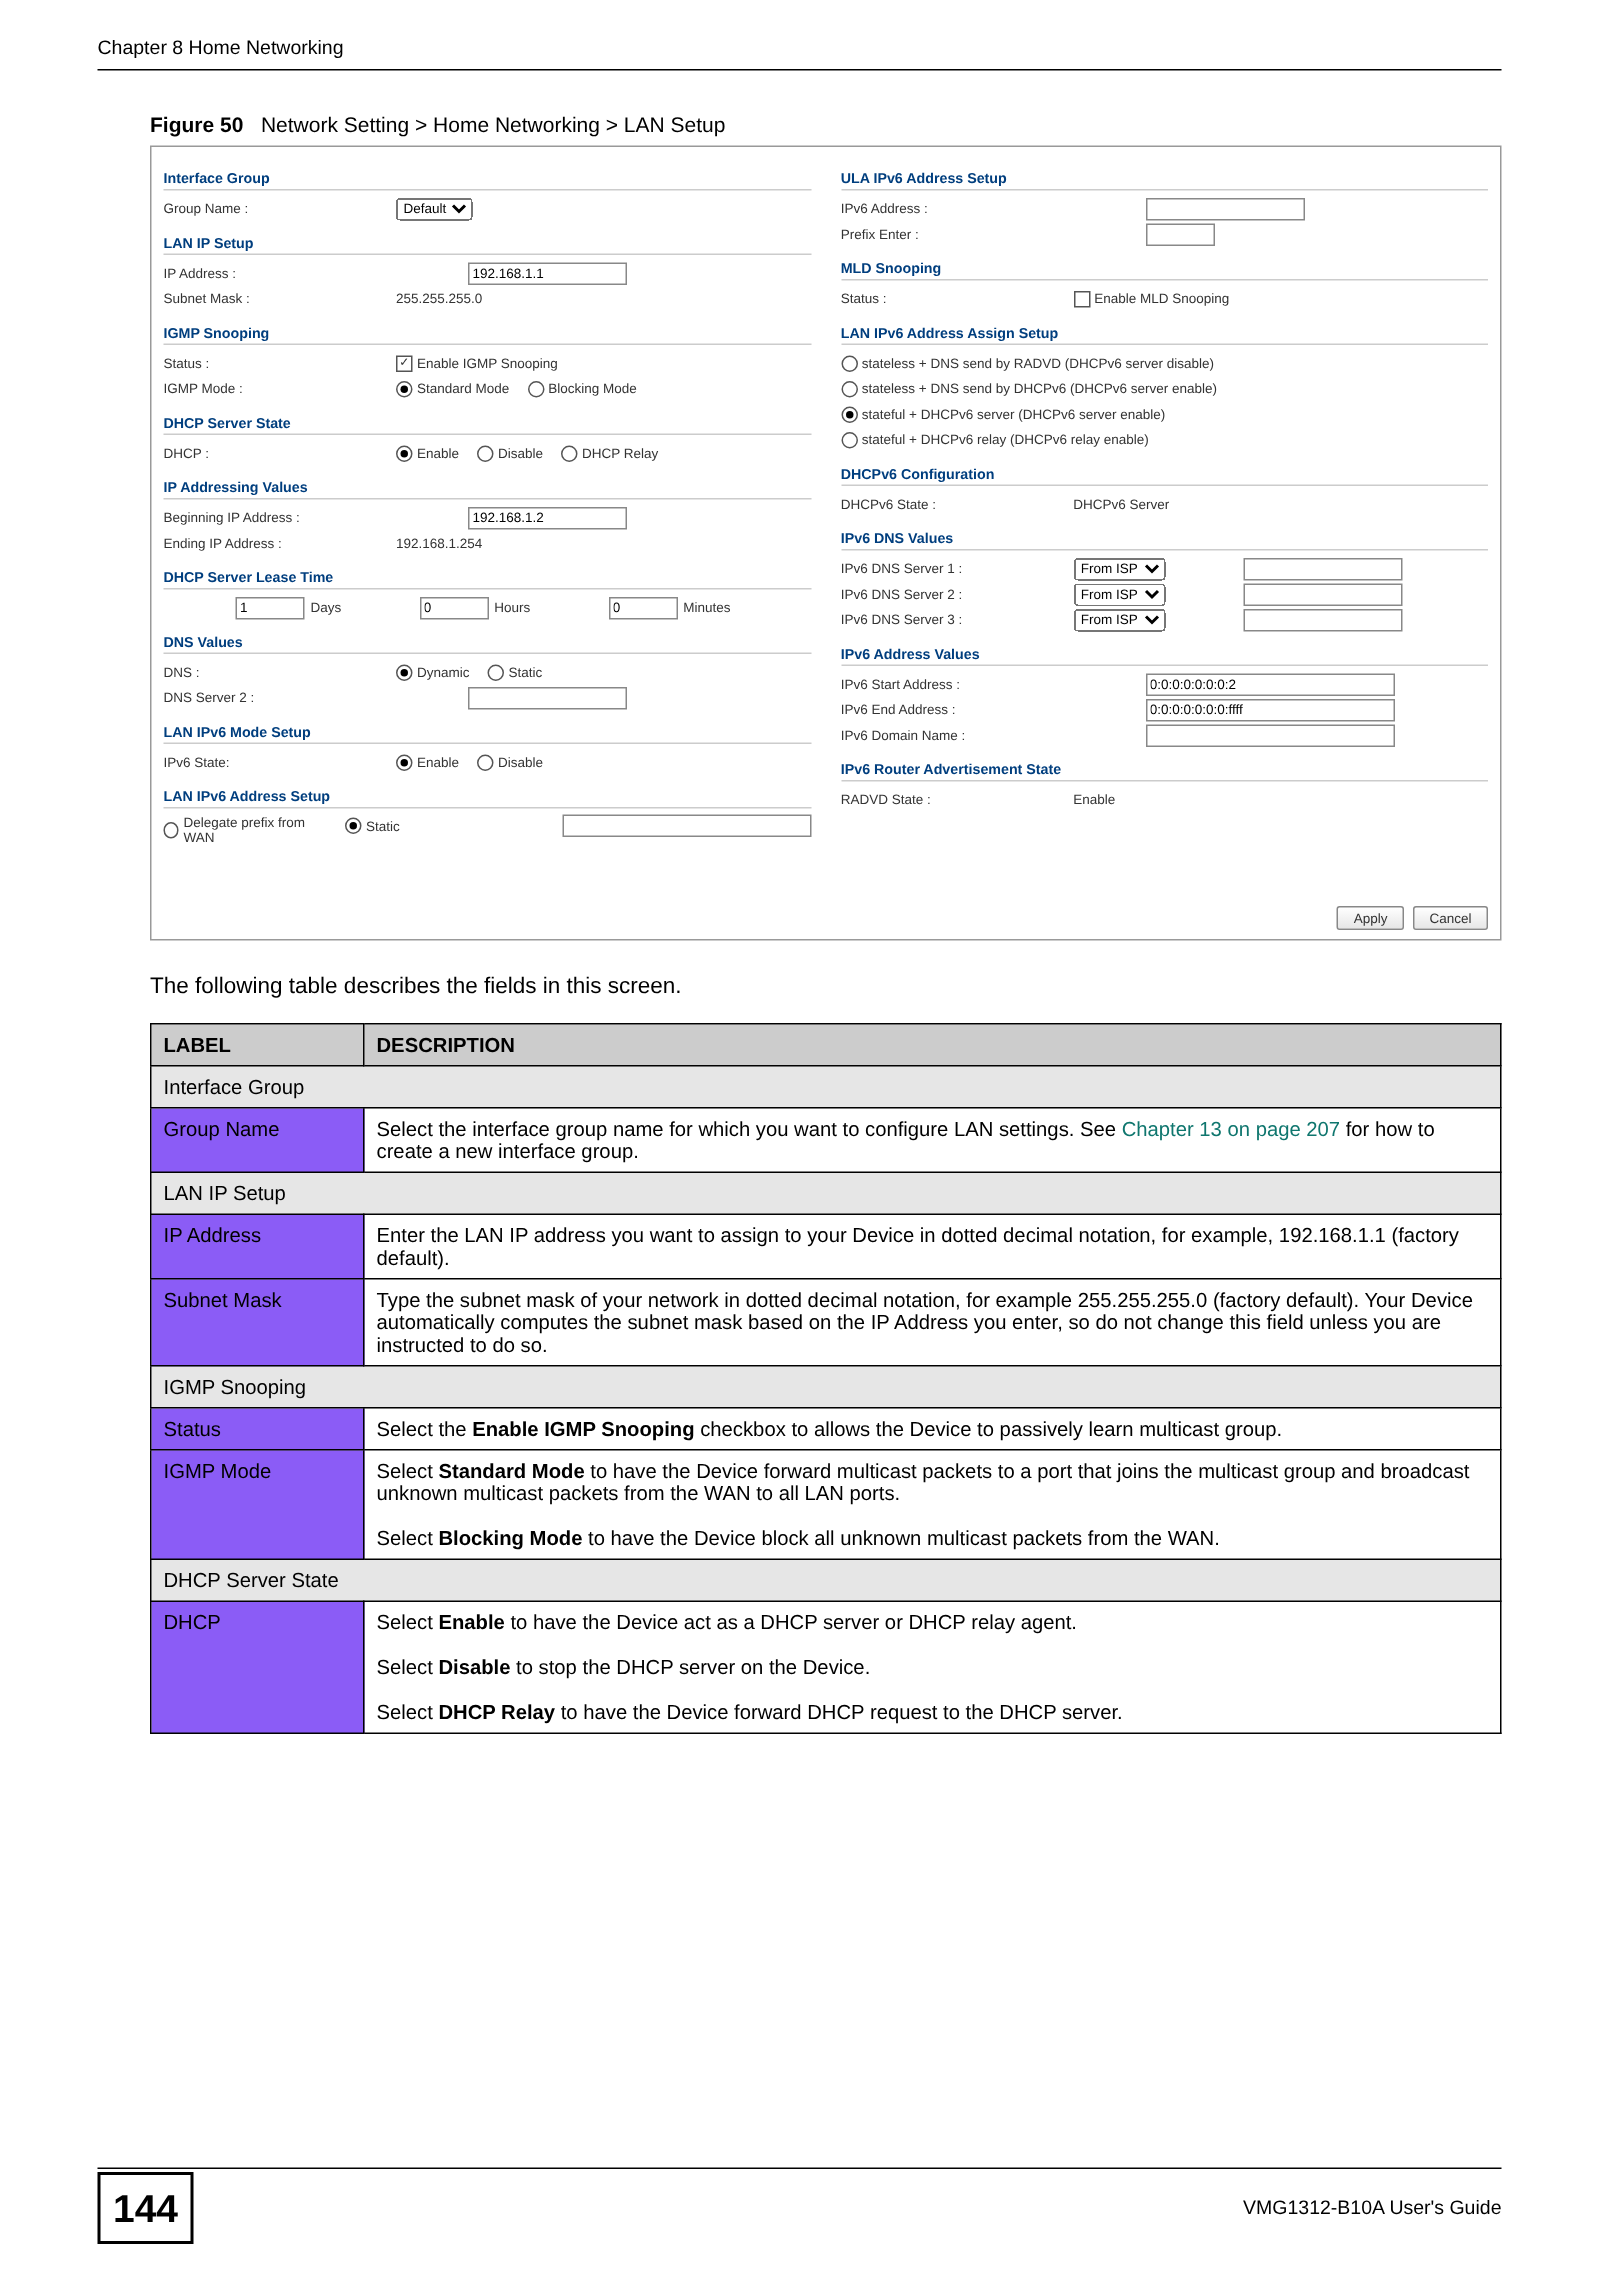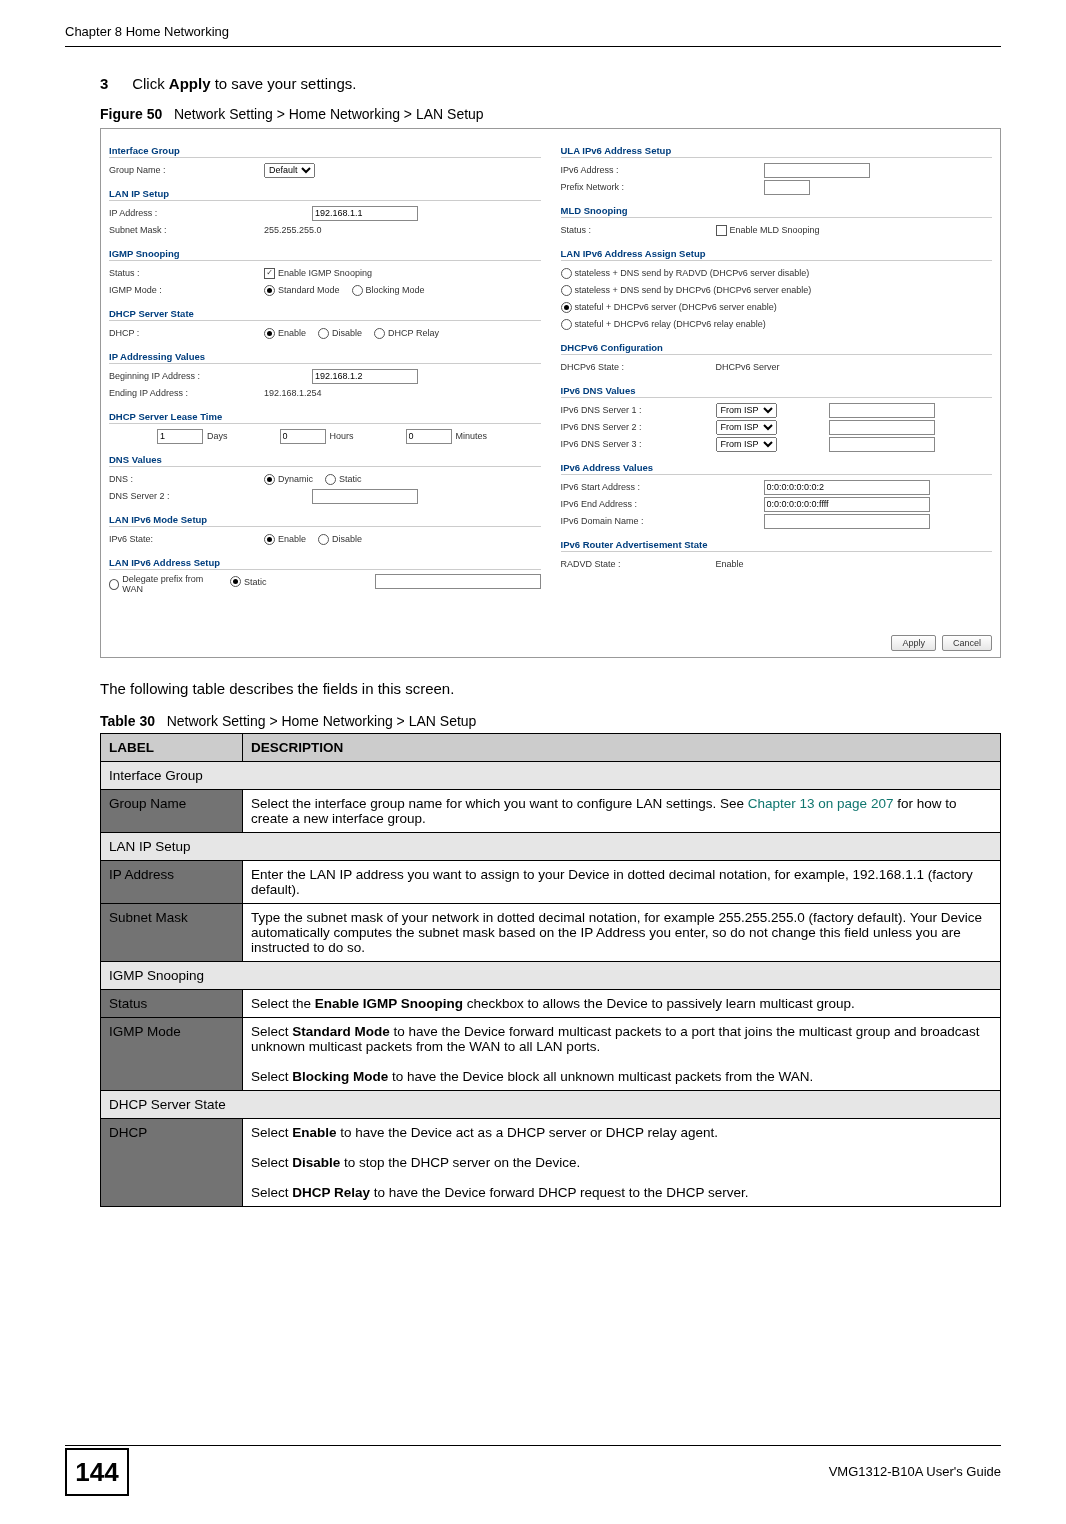--- a/index.html
+++ b/index.html
@@ -159,21 +159,21 @@
   }
   table.desc th {
     background: #ccc;
     font-weight: bold;
   }
   table.desc td.full {
     background: #e6e6e6;
   }
   table.desc td.lbl {
     width: 125px;
-    background: #737373;
+    background: #8b5cf6;
     margin-left: 32px;
   }
   table.desc .link { color: #0f766e; }
   .footer {
     position: absolute;
     bottom: 28px;
     left: 65px;
     right: 65px;
     border-top: 1px solid #000;
     display: flex;
@@ -197,24 +197,20 @@
   }
 </style>
 </head>
 <body>
 
 <div class="page">
   <div class="header-chapter">Chapter 8 Home Networking</div>
   <div class="header-line"></div>
 
   <div class="content">
-    <div class="step">
-      <span class="num">3</span>
-      <span>Click </span><span class="bold">Apply</span><span> to save your settings.</span>
-    </div>
 
     <div class="figcap">
       <span class="fb">Figure 50</span>&nbsp;&nbsp;&nbsp;<span>Network Setting &gt; Home Networking &gt; LAN Setup</span>
     </div>
 
     <div class="screenshot">
       <div class="col">
         <div class="sect">Interface Group</div>
         <div class="row">
           <div class="lbl">Group Name :</div>
@@ -362,21 +358,21 @@
 
       <div class="col">
         <div class="sect">ULA IPv6 Address Setup</div>
         <div class="row">
           <div class="lbl">IPv6 Address :</div>
           <div class="val">
               <input type="text" style="">
             </div>
         </div>
         <div class="row">
-          <div class="lbl">Prefix Network :</div>
+          <div class="lbl">Prefix Enter :</div>
           <div class="val">
               <input type="text" style="width: 40px;">
             </div>
         </div>
 
         <div class="sect">MLD Snooping</div>
         <div class="row">
           <div class="lbl">Status :</div>
           <div class="val">
               <span class="chk">
@@ -481,23 +477,20 @@
       </div>
 
       <div class="btnbar">
         <div class="btn">Apply</div>
         <div class="btn">Cancel</div>
       </div>
     </div>
 
     <div class="after-fig">The following table describes the fields in this screen.</div>
 
-    <div class="tblcap">
-      <span class="fb">Table 30</span>&nbsp;&nbsp;&nbsp;<span>Network Setting &gt; Home Networking &gt; LAN Setup</span>
-    </div>
 
     <table class="desc">
       <tbody>
           <tr>
         <th>LABEL</th>
         <th>DESCRIPTION</th>
       </tr>
       <tr>
             <td class="full" colspan="2">Interface Group</td>
           </tr>

